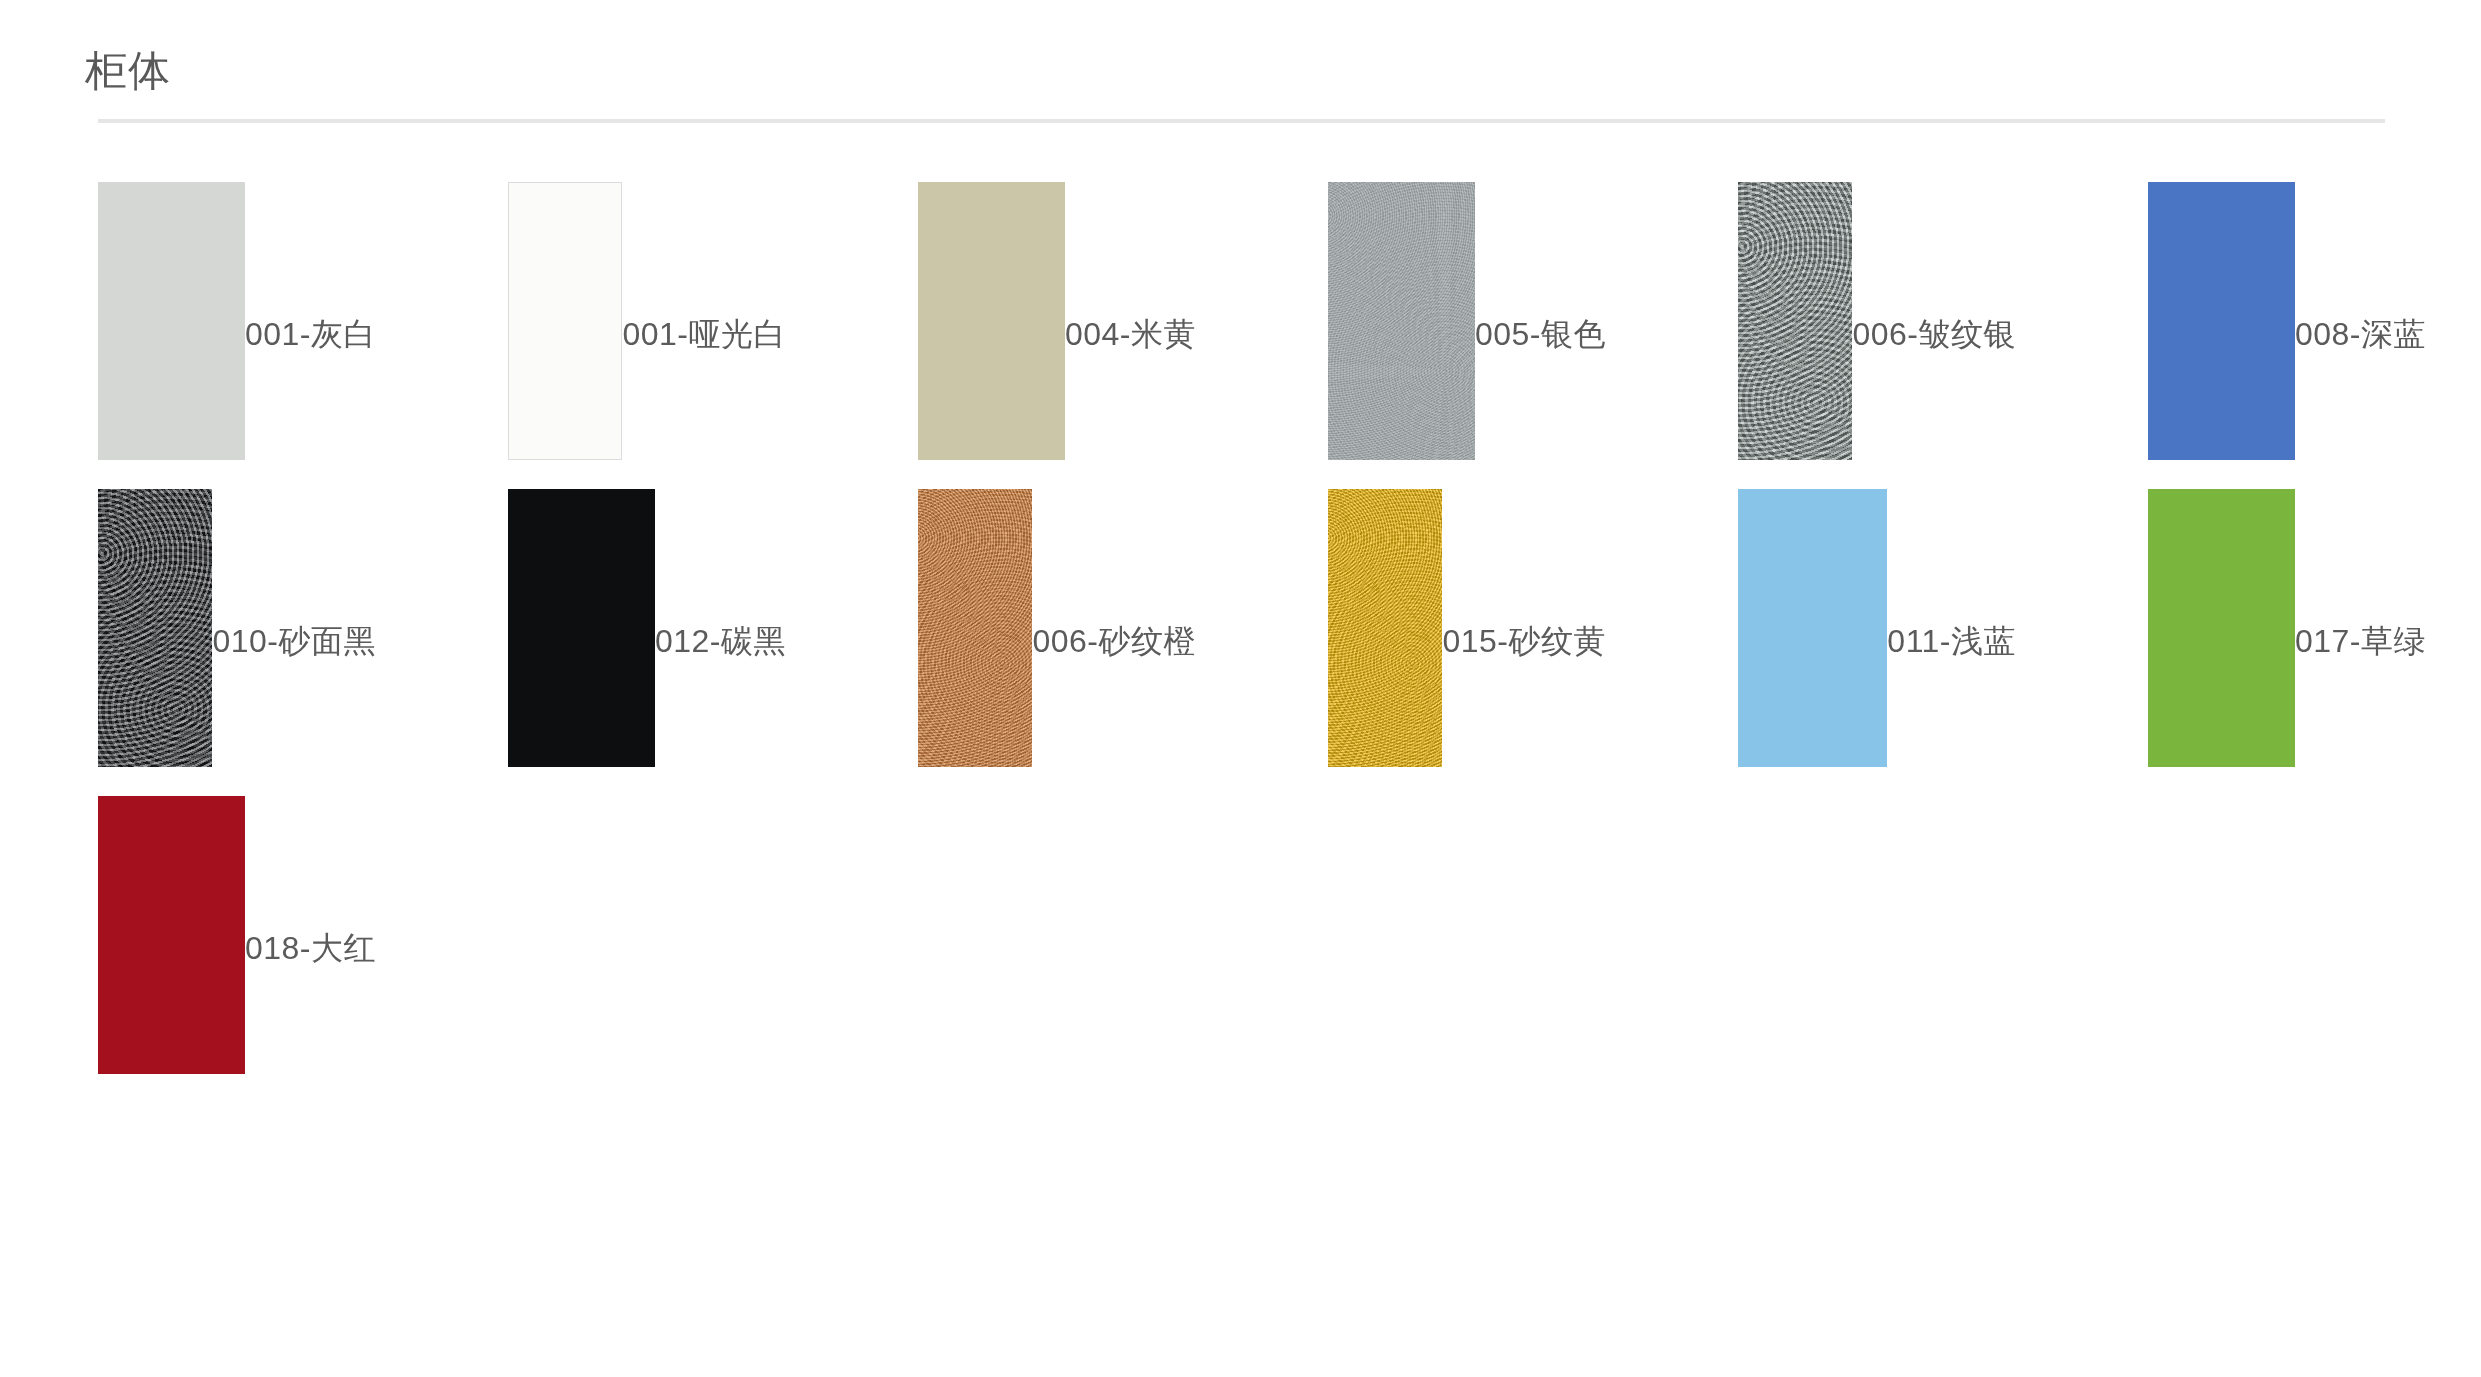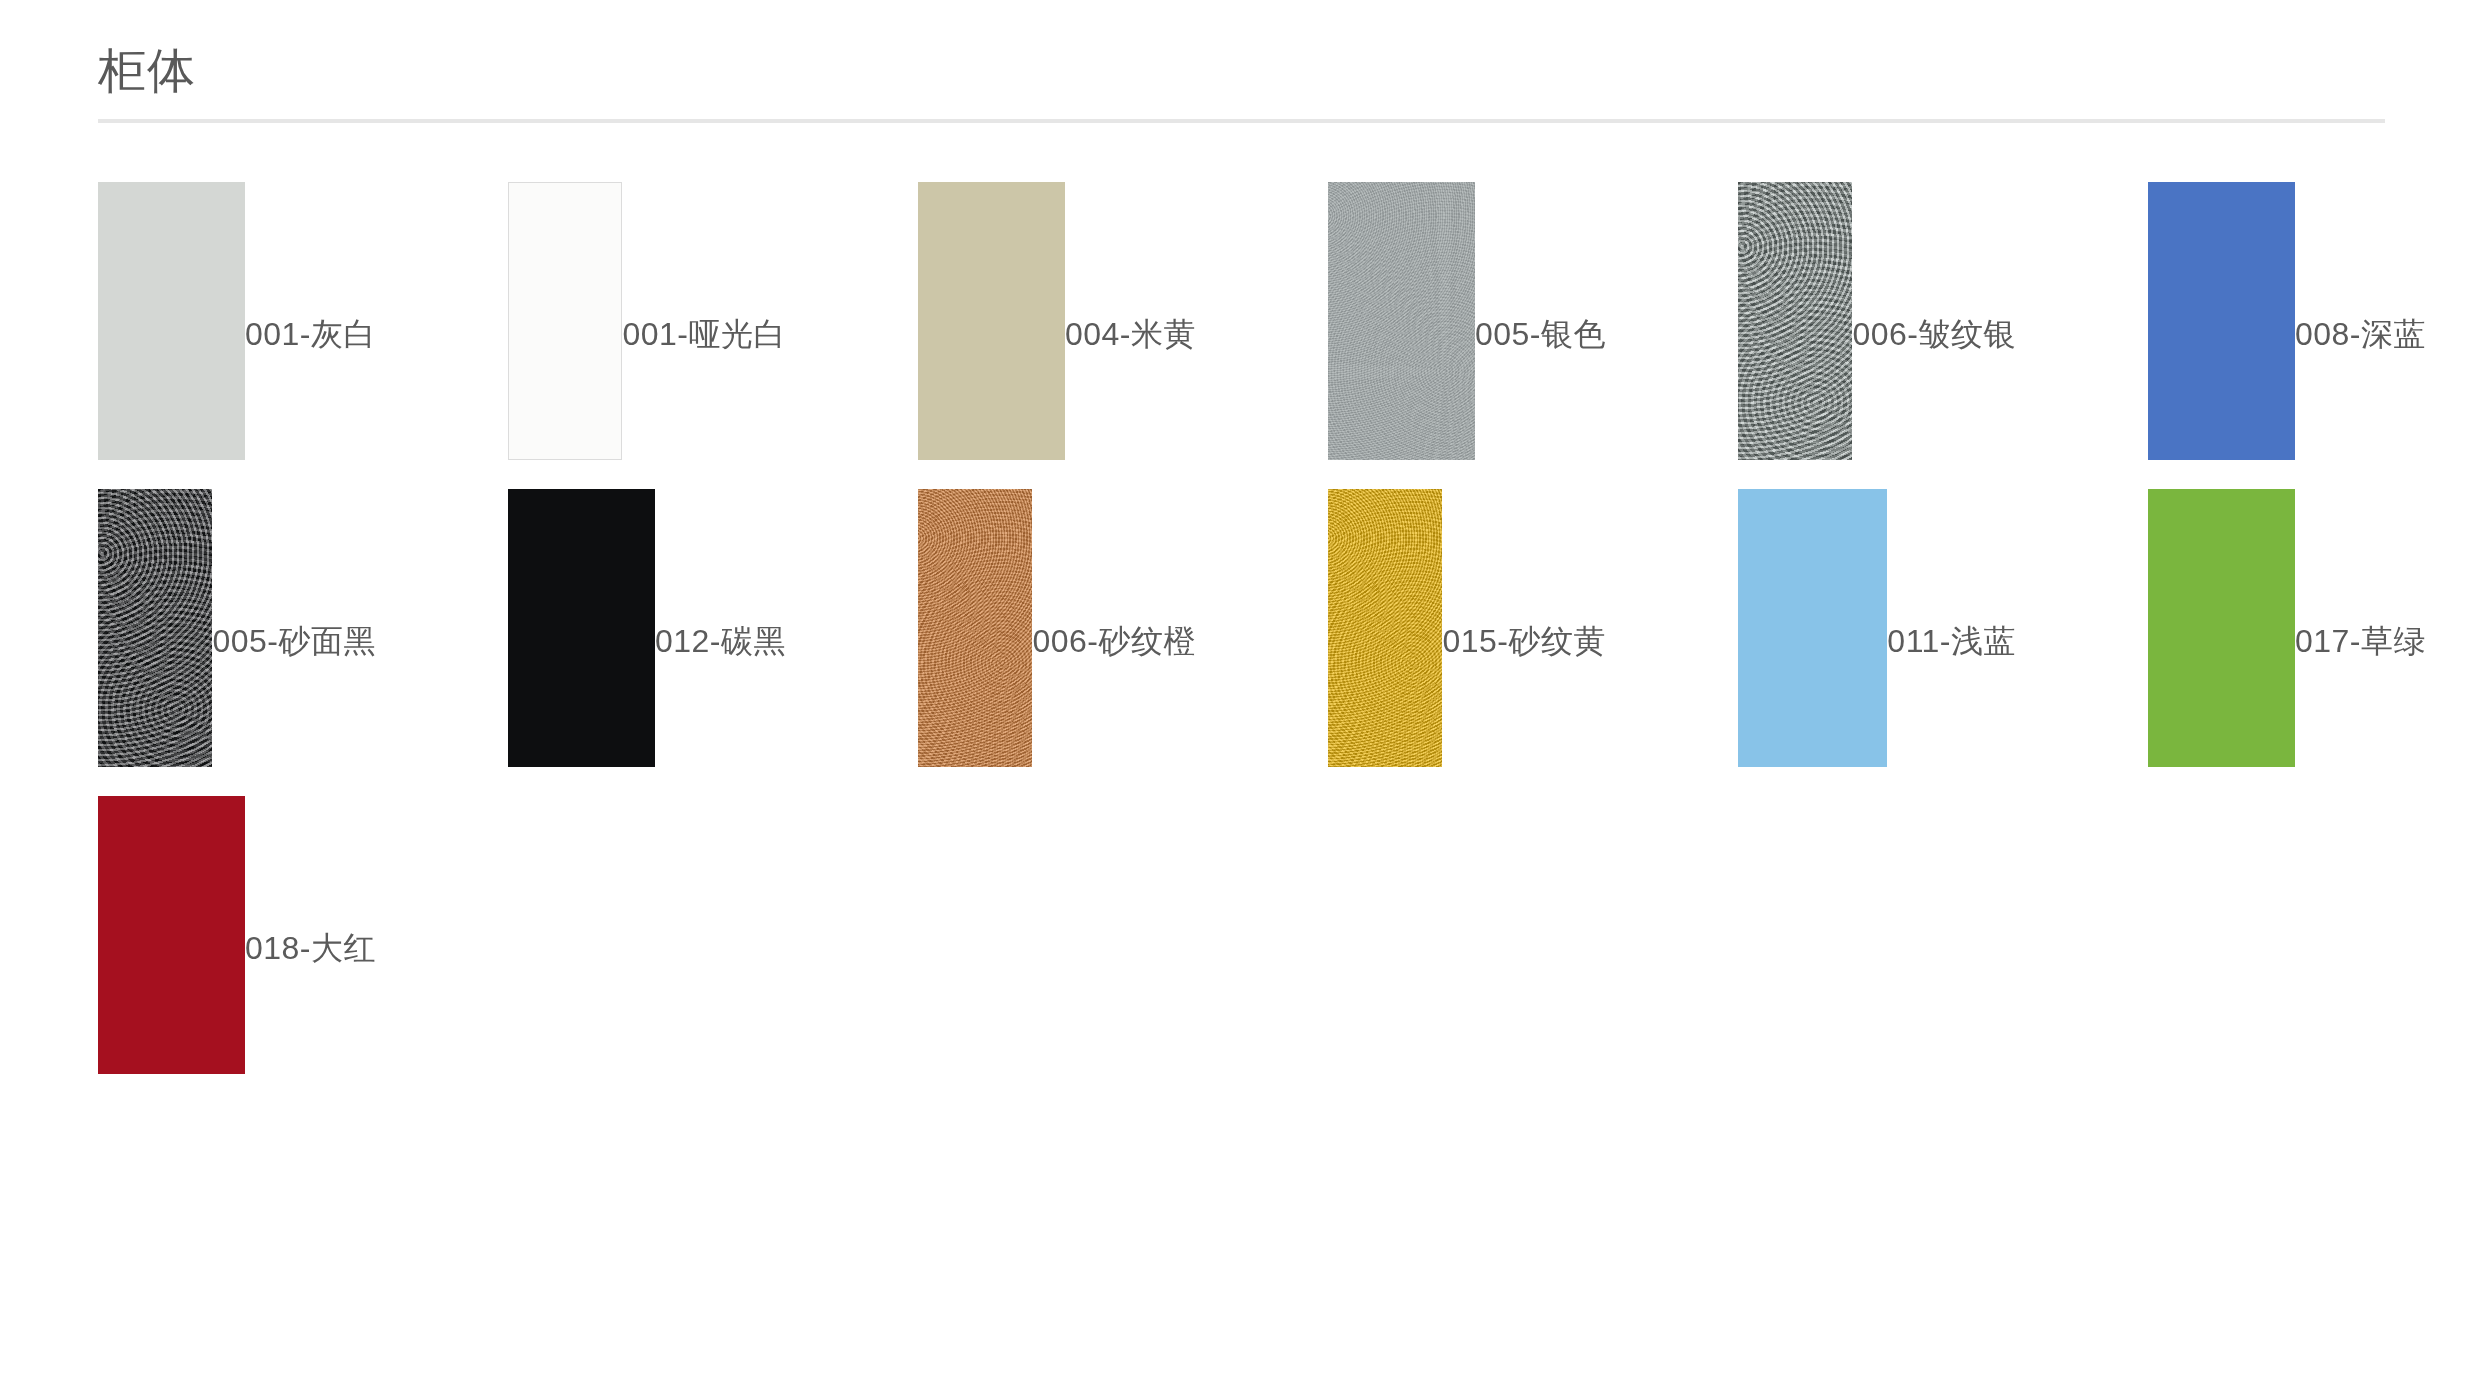--- a/index.html
+++ b/index.html
@@ -13,23 +13,23 @@
     height: 1377px;
     position: relative;
     overflow: hidden;
     font-family: "Liberation Sans", "DejaVu Sans", sans-serif;
     -webkit-font-smoothing: antialiased;
   }
 
   
   .section-header {
     position: absolute;
-    left: 98px;
+    left: 85px;
     top: 46px;
-    font-size: 48px;
+    font-size: 42px;
     line-height: 50px;
     color: #595959;
     letter-spacing: 1px;
     white-space: nowrap;
   }
   .section-divider {
     position: absolute;
     left: 98px;
     top: 119px;
     width: 2287px;
@@ -134,21 +134,21 @@
     <div class="swatch-cell">
       <div class="swatch-chip tex-coarse" style="background: rgb(141, 155, 152);"></div>
       <div class="swatch-label">006-皱纹银</div>
     </div>
     <div class="swatch-cell">
       <div class="swatch-chip" style="background: rgb(74, 116, 196);"></div>
       <div class="swatch-label">008-深蓝</div>
     </div>
     <div class="swatch-cell">
       <div class="swatch-chip tex-coarse" style="background: rgb(31, 33, 36);"></div>
-      <div class="swatch-label">005-砂面黑</div>
+      <div class="swatch-label">010-砂面黑</div>
     </div>
     <div class="swatch-cell">
       <div class="swatch-chip" style="background: rgb(13, 14, 16);"></div>
       <div class="swatch-label">012-碳黑</div>
     </div>
     <div class="swatch-cell">
       <div class="swatch-chip tex-sand" style="background: rgb(210, 129, 63);"></div>
       <div class="swatch-label">006-砂纹橙</div>
     </div>
     <div class="swatch-cell">

